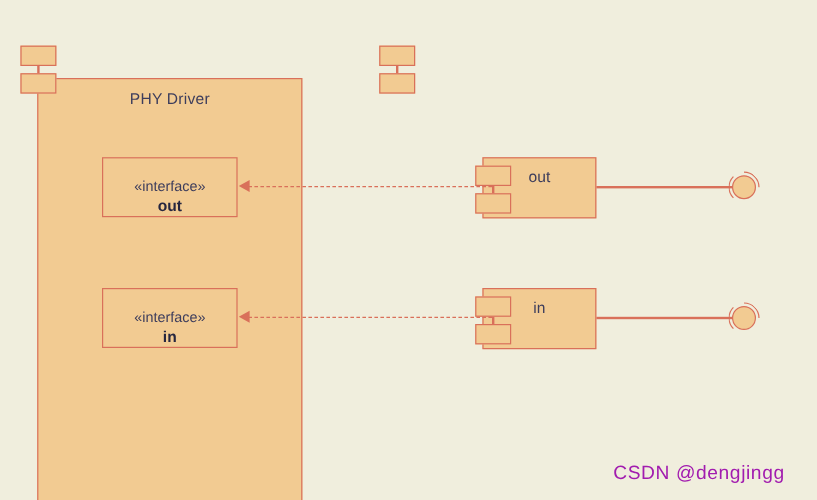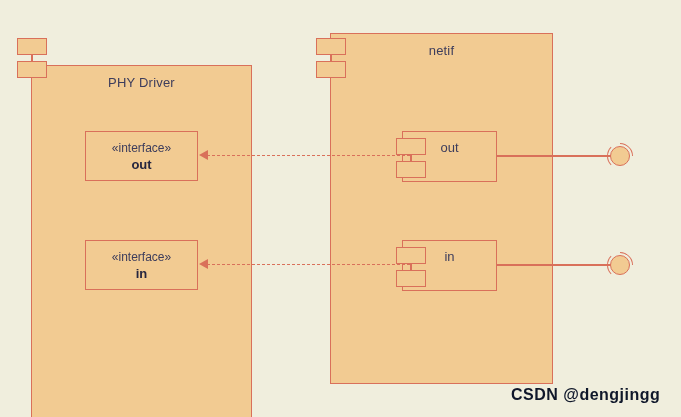--- a/index.html
+++ b/index.html
@@ -48,21 +48,21 @@
     background: #d9705a;
   }
   .iface-box {
     position: absolute;
     background: #f2cb92;
     border: 1.5px solid #d9705a;
     box-sizing: border-box;
     display: flex;
     flex-direction: column;
     align-items: center;
-    justify-content: center;
+    justify-content: flex-end;
   }
   .iface-stereotype {
     font-size: 12px;
     color: #3d3d5c;
     line-height: 16px;
   }
   .iface-name {
     font-size: 13px;
     font-weight: bold;
     color: #26263f;
@@ -133,24 +133,23 @@
     border: 1.5px solid #d9705a;
     box-sizing: border-box;
     border-left-color: transparent;
     border-bottom-color: transparent;
     border-right-color: transparent;
     transform: rotate(-45deg);
   }
   .watermark {
     position: absolute;
     font-size: 16px;
-    color: #0f172a;
+    color: #a21caf;
     letter-spacing: 0.5px;
     white-space: nowrap;
-    font-weight: bold;
   }
 </style>
 </head>
 <body>
 
 <div id="stage">
 
   <div class="component-box" style="left:31px; top:33px; width:221px; height:356px;margin-top:32px;">
     <div class="component-title">PHY Driver</div>
   </div>
@@ -161,23 +160,20 @@
   <div class="iface-box" style="left:85px; top:131px; width:113px; height:50px;">
     <span class="iface-stereotype">«interface»</span>
     <span class="iface-name">out</span>
   </div>
 
   <div class="iface-box" style="left:85px; top:240px; width:113px; height:50px;">
     <span class="iface-stereotype">«interface»</span>
     <span class="iface-name">in</span>
   </div>
 
-  <div class="component-box" style="left:330px; top:33px; width:223px; height:351px;">
-    <div class="component-title">netif</div>
-  </div>
   <div class="comp-icon" style="left:316px; top:38px;"></div>
   <div class="comp-icon" style="left:316px; top:61px;"></div>
   <div class="comp-icon-bar" style="left:330px; top:55px; height:6px;"></div>
 
   <div class="inner-box" style="left:402px; top:131px; width:95px; height:51px;">
     <div class="inner-label">out</div>
   </div>
   <div class="comp-icon" style="left:396px; top:138px;"></div>
   <div class="comp-icon" style="left:396px; top:161px;"></div>
   <div class="comp-icon-bar" style="left:410px; top:155px; height:6px;"></div>

